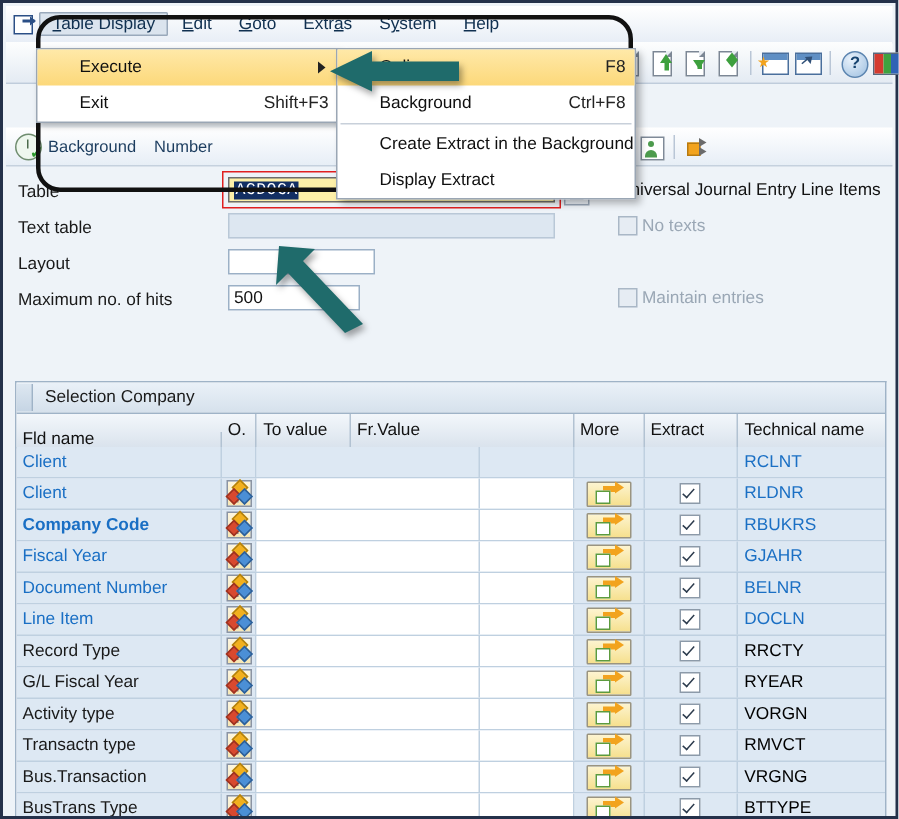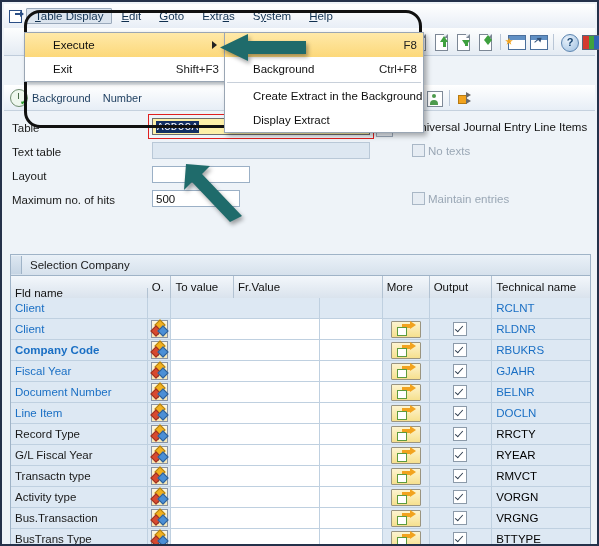--- a/index.html
+++ b/index.html
@@ -306,21 +306,21 @@
     <div class="gridhdr">
       <div class="tick"></div>
       <div class="cap">Selection Company</div>
     </div>
     <div class="colhdr" id="colhdr">
         <div style="width: 140px; margin-top: 12px;">Fld name</div>
         <div style="width: 24px;">O.</div>
         <div style="width: 64px;">To value</div>
         <div style="width: 152px;">Fr.Value</div>
         <div style="width: 48px;">More</div>
-        <div style="width: 64px;">Output</div>
+        <div style="width: 64px;">Extract</div>
         <div style="width: 100px; flex: 1 1 auto;">Technical name</div>
       </div>
     <div class="rows" id="rows">
         <div class="grow">
           <div class="c-fld link" style="width: 140px;">Client</div>
           <div class="c-op" style="width: 24px;"></div>
           <div class="c-fr" style="width: 152px; background: rgb(221, 232, 243);"></div>
           <div class="c-to" style="width: 64px; background: rgb(221, 232, 243);"></div>
           <div class="c-more" style="width: 48px;"></div>
           <div class="c-out" style="width: 64px;"></div>
@@ -481,20 +481,43 @@
               <i class="ya"></i>
               <i class="gb"></i>
             </span>
           </div>
           <div class="c-out" style="width: 64px;">
             <span class="ckbox"></span>
           </div>
           <div class="c-tech" style="width: 100px; flex: 1 1 auto;">RYEAR</div>
         </div>
         <div class="grow">
+          <div class="c-fld" style="width: 140px;">Activity type</div>
+          <div class="c-op" style="width: 24px;">
+            <span class="opicon">
+              <i class="stm"></i>
+              <i class="d1"></i>
+              <i class="d2"></i>
+              <i class="d3"></i>
+            </span>
+          </div>
+          <div class="c-fr" style="width: 152px;"></div>
+          <div class="c-to" style="width: 64px;"></div>
+          <div class="c-more" style="width: 48px;">
+            <span class="morebtn">
+              <i class="ya"></i>
+              <i class="gb"></i>
+            </span>
+          </div>
+          <div class="c-out" style="width: 64px;">
+            <span class="ckbox"></span>
+          </div>
+          <div class="c-tech" style="width: 100px; flex: 1 1 auto;">VORGN</div>
+        </div>
+        <div class="grow">
           <div class="c-fld" style="width: 140px;">Transactn type</div>
           <div class="c-op" style="width: 24px;">
             <span class="opicon">
               <i class="stm"></i>
               <i class="d1"></i>
               <i class="d2"></i>
               <i class="d3"></i>
             </span>
           </div>
           <div class="c-fr" style="width: 152px;"></div>
@@ -502,43 +525,20 @@
           <div class="c-more" style="width: 48px;">
             <span class="morebtn">
               <i class="ya"></i>
               <i class="gb"></i>
             </span>
           </div>
           <div class="c-out" style="width: 64px;">
             <span class="ckbox"></span>
           </div>
           <div class="c-tech" style="width: 100px; flex: 1 1 auto;">RMVCT</div>
-        </div>
-        <div class="grow">
-          <div class="c-fld" style="width: 140px;">Activity type</div>
-          <div class="c-op" style="width: 24px;">
-            <span class="opicon">
-              <i class="stm"></i>
-              <i class="d1"></i>
-              <i class="d2"></i>
-              <i class="d3"></i>
-            </span>
-          </div>
-          <div class="c-fr" style="width: 152px;"></div>
-          <div class="c-to" style="width: 64px;"></div>
-          <div class="c-more" style="width: 48px;">
-            <span class="morebtn">
-              <i class="ya"></i>
-              <i class="gb"></i>
-            </span>
-          </div>
-          <div class="c-out" style="width: 64px;">
-            <span class="ckbox"></span>
-          </div>
-          <div class="c-tech" style="width: 100px; flex: 1 1 auto;">VORGN</div>
         </div>
         <div class="grow">
           <div class="c-fld" style="width: 140px;">Bus.Transaction</div>
           <div class="c-op" style="width: 24px;">
             <span class="opicon">
               <i class="stm"></i>
               <i class="d1"></i>
               <i class="d2"></i>
               <i class="d3"></i>
             </span>

